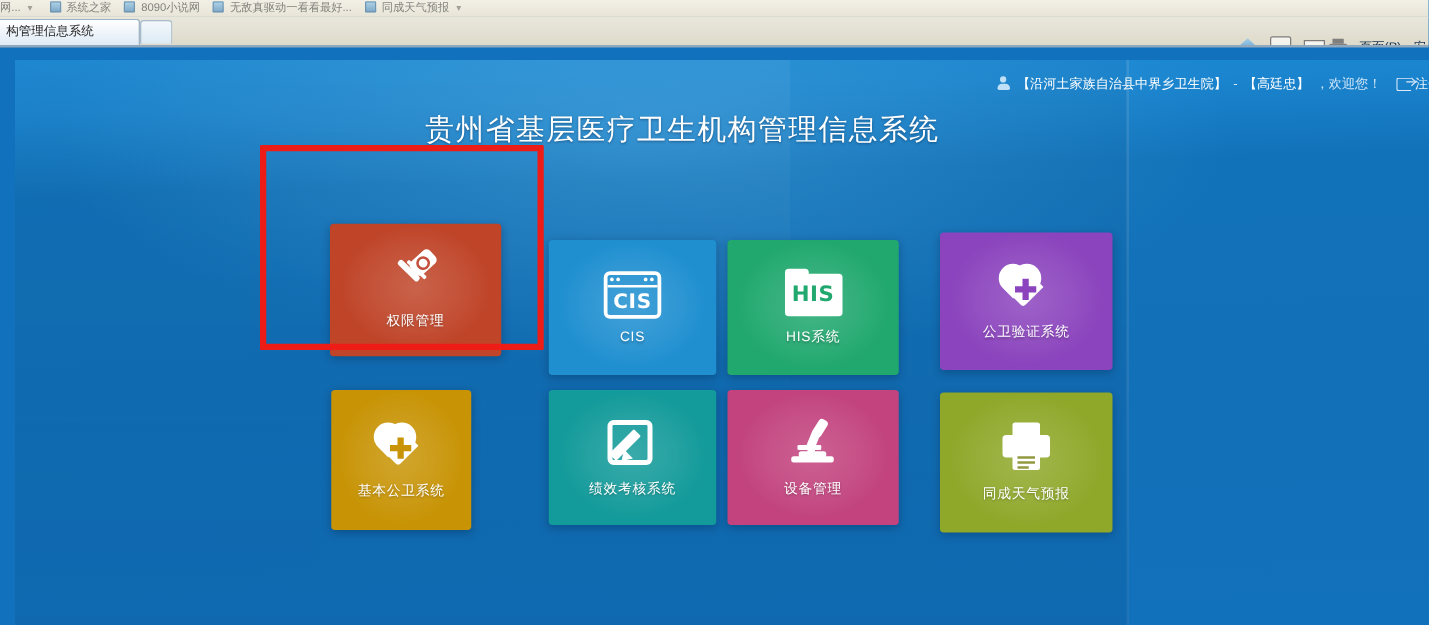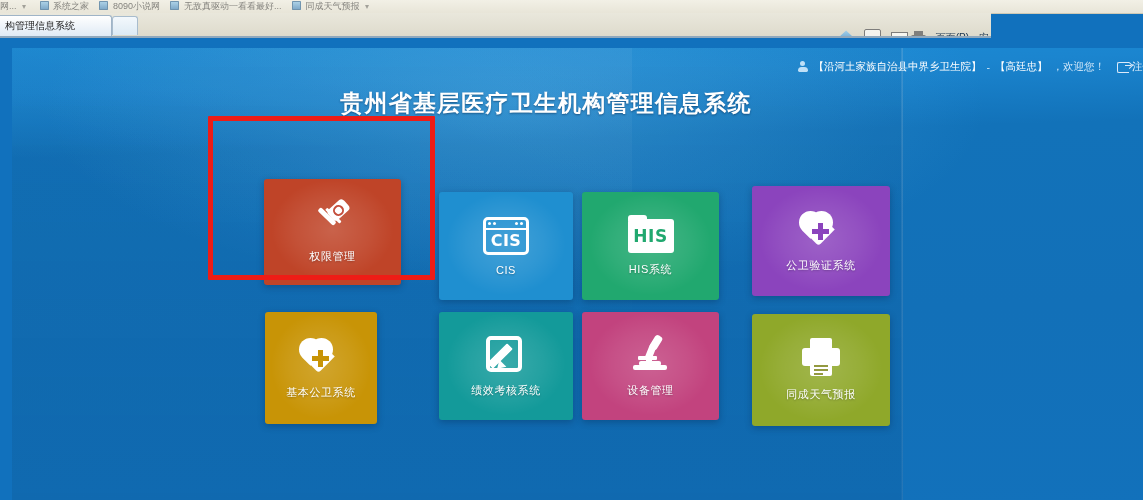--- a/index.html
+++ b/index.html
@@ -25,21 +25,21 @@
   }
   .fav-item .ie-ico{
     display:inline-block;width:9px;height:9px;vertical-align:-1px;
     margin-right:2px;border-radius:1px;
     background:linear-gradient(#7fc2ee,#1f6fb5);
     box-shadow:inset 0 0 0 1px #0d4f87;
   }
   .fav-caret{display:inline-block;margin:0 3px;font-size:8px;opacity:.7;}
 
   .tab-strip{
-    position:absolute;left:0;top:13px;width:991px;height:23px;
+    position:absolute;left:0;top:13px;width:1143px;height:23px;
     background:linear-gradient(#e9e7dc,#dedbcc);
     border-bottom:2px solid #8fa8bd;
     overflow:hidden;
   }
   .tab{
     position:absolute;left:-26px;top:2px;width:138px;height:21px;
     background:linear-gradient(#ffffff,#dfeaf5);
     border:1px solid #9fb4c7;border-bottom:none;
     border-radius:3px 3px 0 0;
     font-size:10px;color:#1c1c1c;line-height:20px;
@@ -130,21 +130,21 @@
     content:"";position:absolute;left:9px;top:0.5px;width:4px;height:4px;
     border-top:1.4px solid #dceafa;border-right:1.4px solid #dceafa;
     transform:rotate(45deg);
   }
 
   
   .app-title{
     position:absolute;left:0;top:40px;width:1068px;
     text-align:center;
     font-family:"DejaVu Serif","Liberation Serif",serif;
-    font-size:23px;font-weight:700;color:#ffffff;
+    font-size:23px;font-weight:400;color:#ffffff;
     letter-spacing:1.2px;
     text-shadow:0 1px 2px rgba(0,25,55,.45);
   }
 
   
   .grid{position:absolute;left:0;top:0;width:890px;height:464px;}
   .tile{
     position:absolute;border-radius:3px;overflow:hidden;
     box-shadow:0 2px 7px rgba(0,25,55,.30);
     cursor:pointer;

